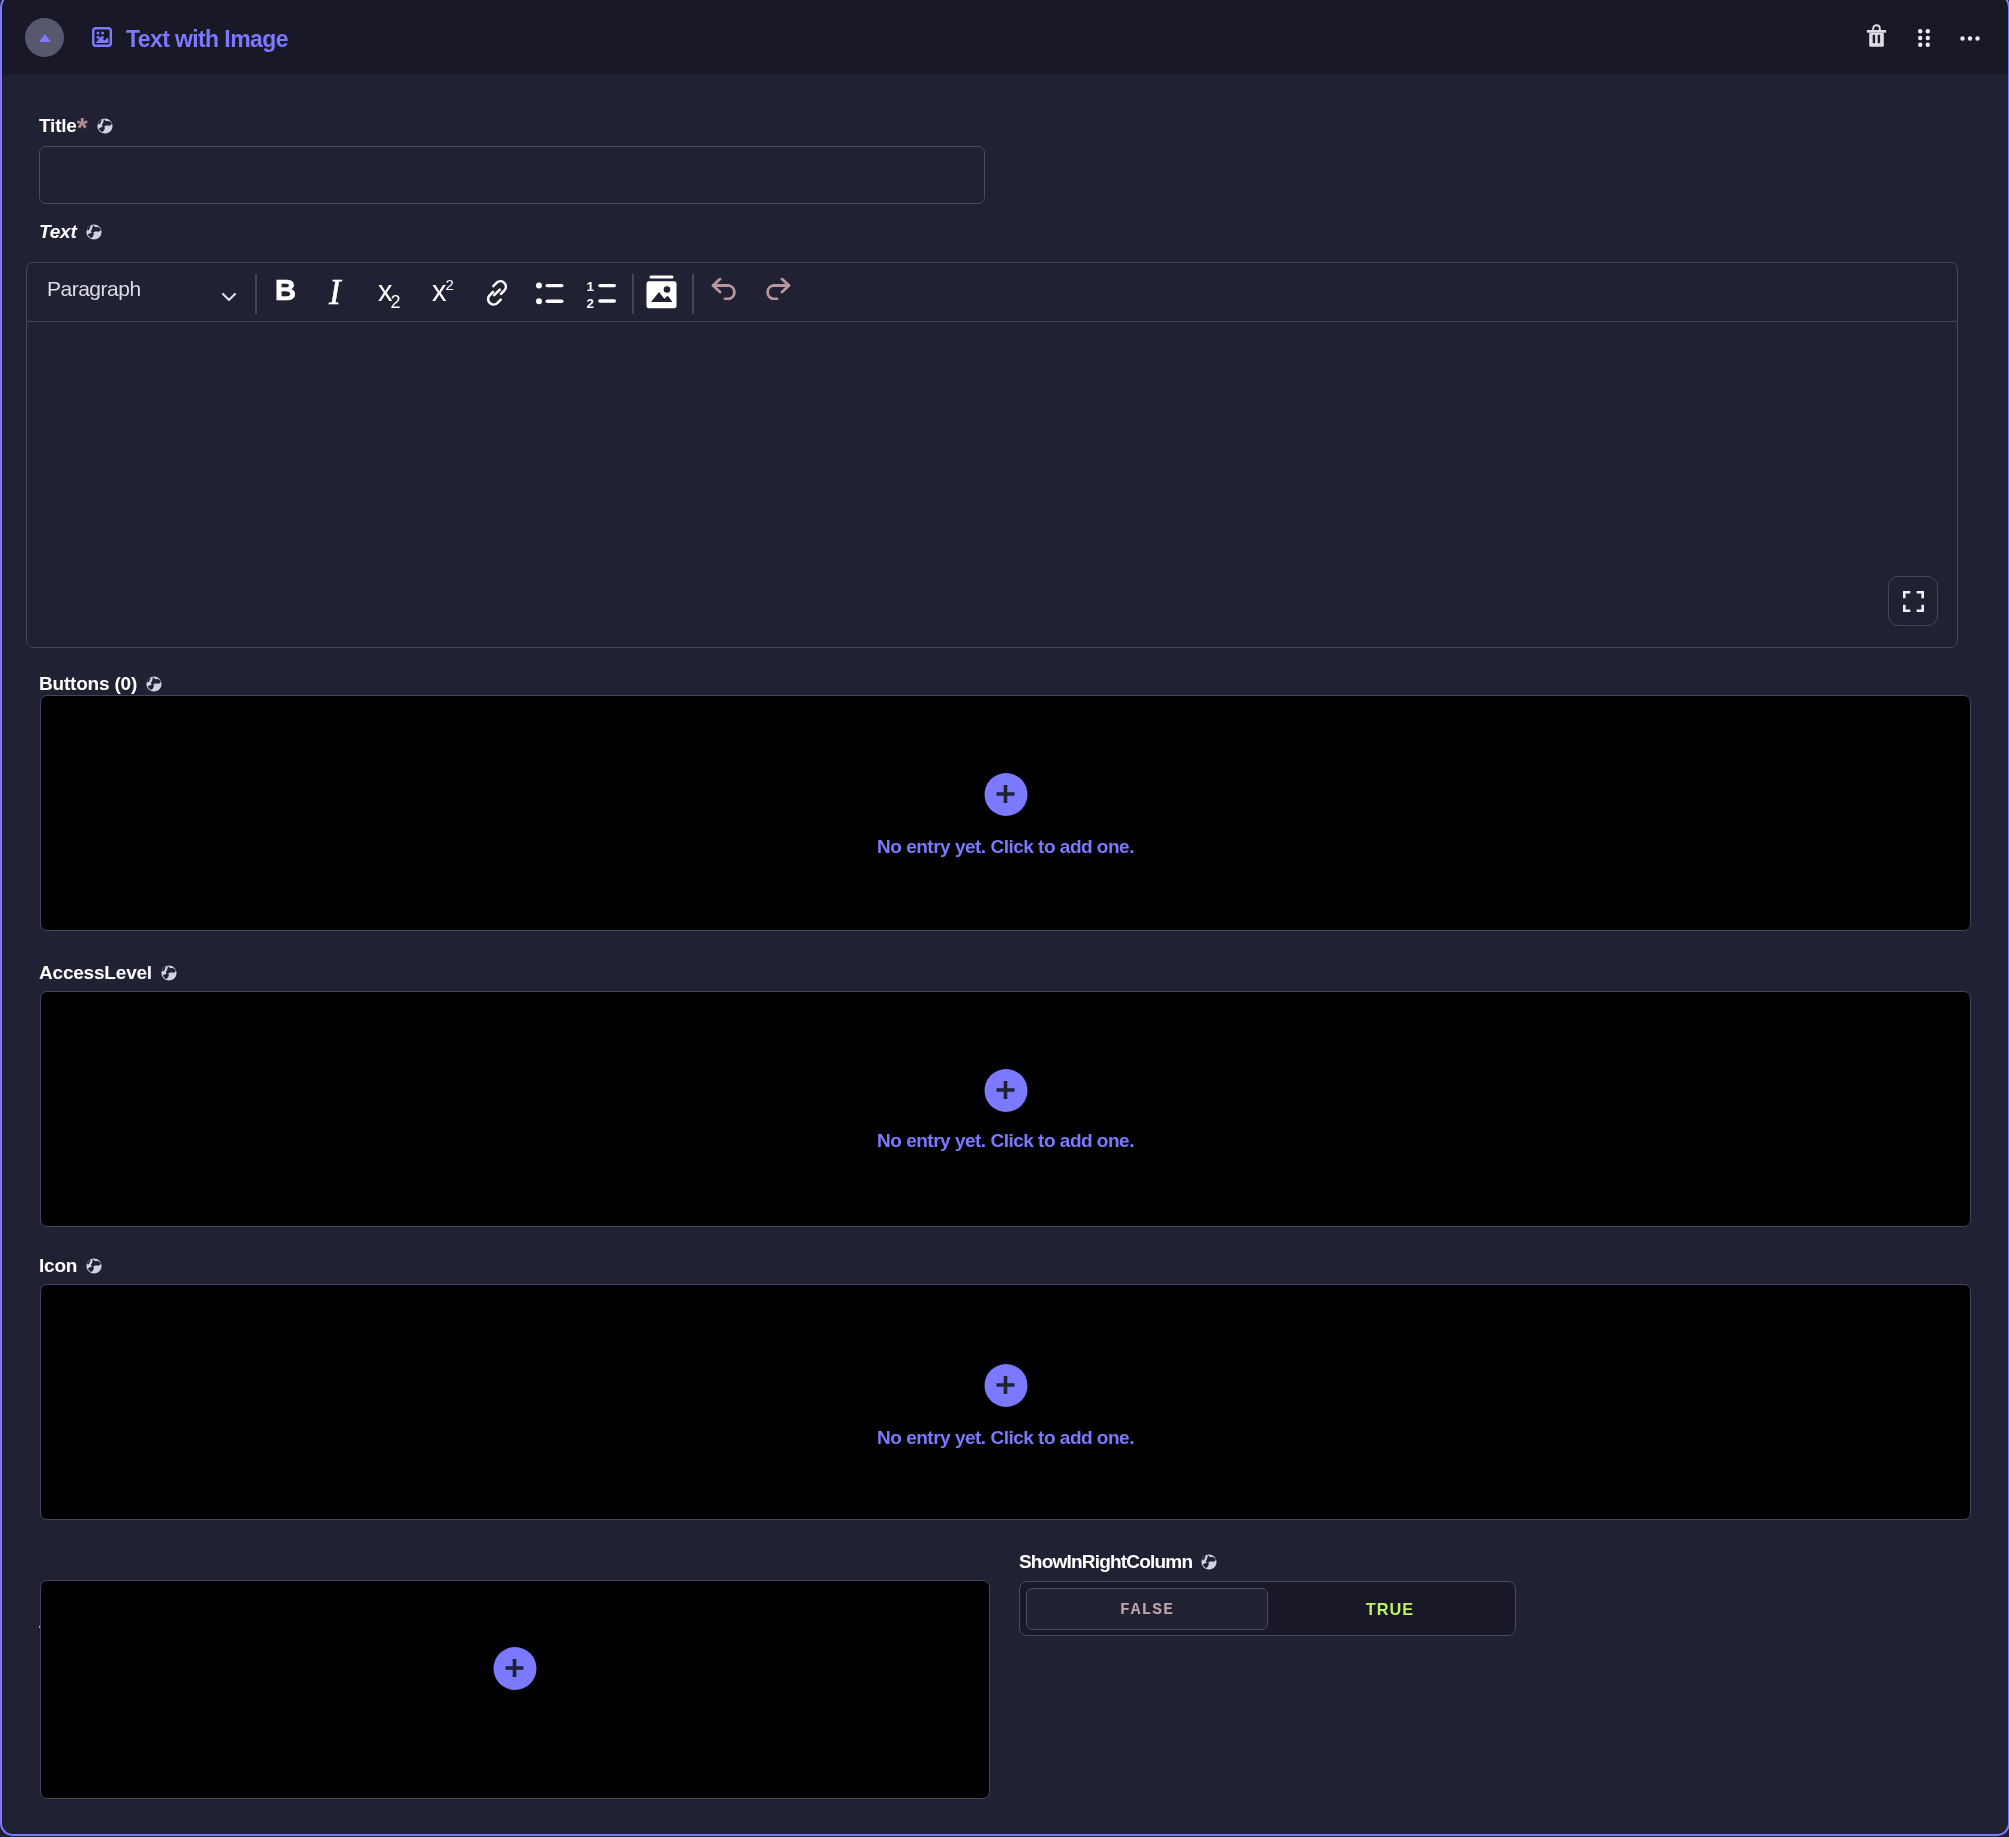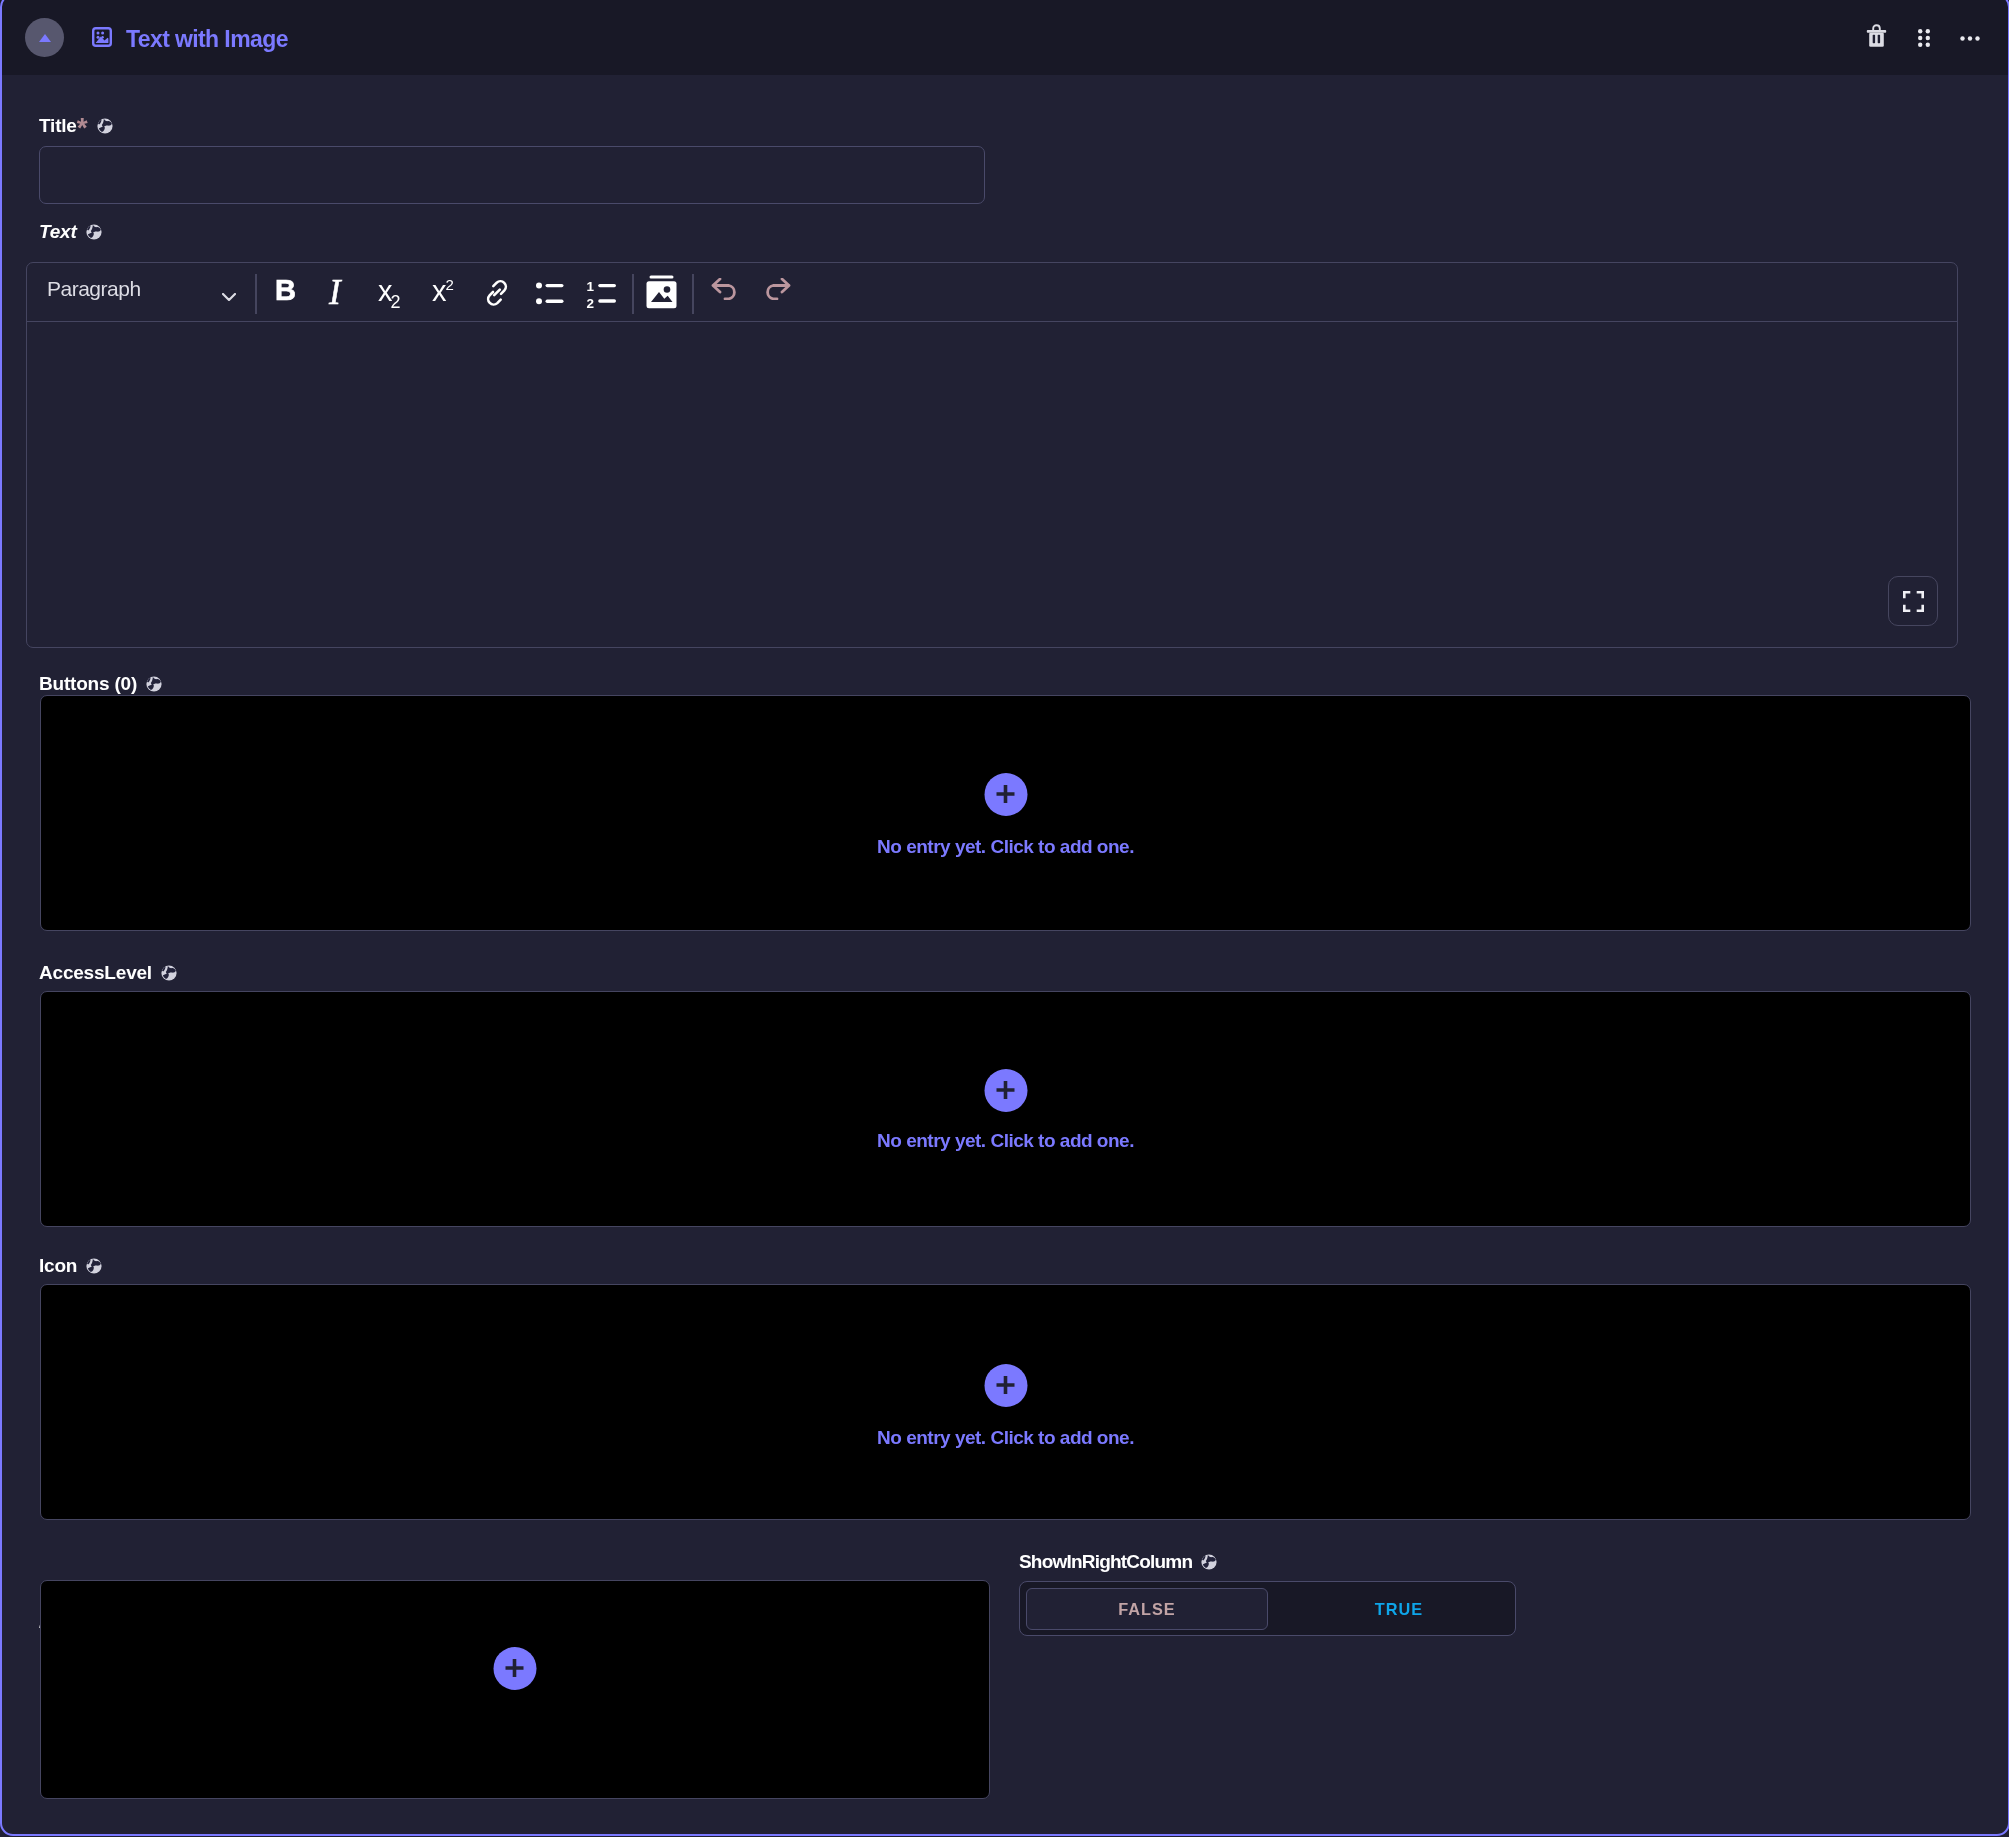--- a/index.html
+++ b/index.html
@@ -188,17 +188,17 @@
     </div>
   </div>
 
   <div class="lbl" style="left:1019px; top:1550px; letter-spacing:-0.8px;">ShowInRightColumn<svg class="globe" width="16" height="16" viewBox="0 0 16 16">
         <circle cx="8" cy="8" r="7.6" fill="#d2d2de"></circle>
         <path d="M6.9 0.7 C7.6 2.4 9.0 3.3 10.9 3.1 C12.5 2.9 13.9 3.7 14.9 5.7 C14.3 7.1 12.7 7.9 10.9 7.6 C9.2 7.4 7.6 8.1 6.5 9.3 C5.7 8.8 5.1 8.0 4.8 7.1 C5.8 5.7 6.6 4.0 6.9 0.7 Z" fill="#22223a"></path>
         <path d="M1.8 10.6 C3.4 9.4 5.2 9.2 6.4 8.1 L7.8 9.3 C8.0 11.3 6.9 13.3 5.0 14.1 C3.6 13.3 2.5 12.1 1.8 10.6 Z" fill="#22223a"></path>
         <path d="M4.6 1.4 C2.9 2.3 1.6 3.8 1.0 5.6 L2.1 6.6 C3.4 5.4 4.3 3.8 4.6 1.4 Z" fill="#22223a"></path>
       </svg></div>
   <div class="toggle" style="position:absolute; left:1019px; top:1581px; width:497px; height:55px; background:#181826; border:1px solid #4a4a6a; border-radius:8px;">
-    <div style="position:absolute; left:6px; top:6px; width:242px; height:42px; background:#212134; border:1px solid #4a4a6a; border-radius:6px; display:flex; align-items:center; justify-content:center; color:#c2a4a6; font-weight:bold; font-size:16.3px; letter-spacing:1px;">FALSE</div>
-    <div style="position:absolute; left:249px; top:6px; width:242px; height:42px; display:flex; align-items:center; justify-content:center; color:#0ea5e9; font-weight:bold; font-size:16.3px; letter-spacing:1px;margin-left:9px;">TRUE</div>
+    <div style="position:absolute; left:6px; top:6px; width:242px; height:42px; background:#212134; border:1px solid #4a4a6a; border-radius:6px; display:flex; align-items:center; justify-content:center; color:#c2a4a6; font-weight:bold; font-size:16.3px; letter-spacing:1px;font-family:Liberation Mono, monospace;">FALSE</div>
+    <div style="position:absolute; left:249px; top:6px; width:242px; height:42px; display:flex; align-items:center; justify-content:center; color:#bef264; font-weight:bold; font-size:16.3px; letter-spacing:1px;">TRUE</div>
   </div>
 </div>
 
 
 </body></html>

